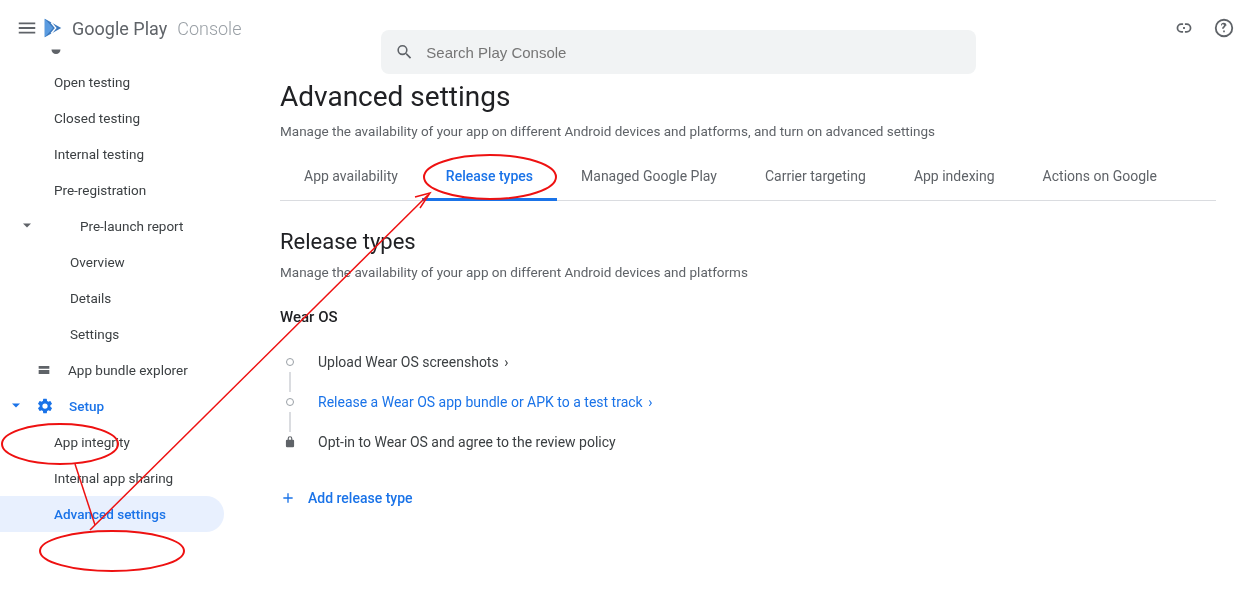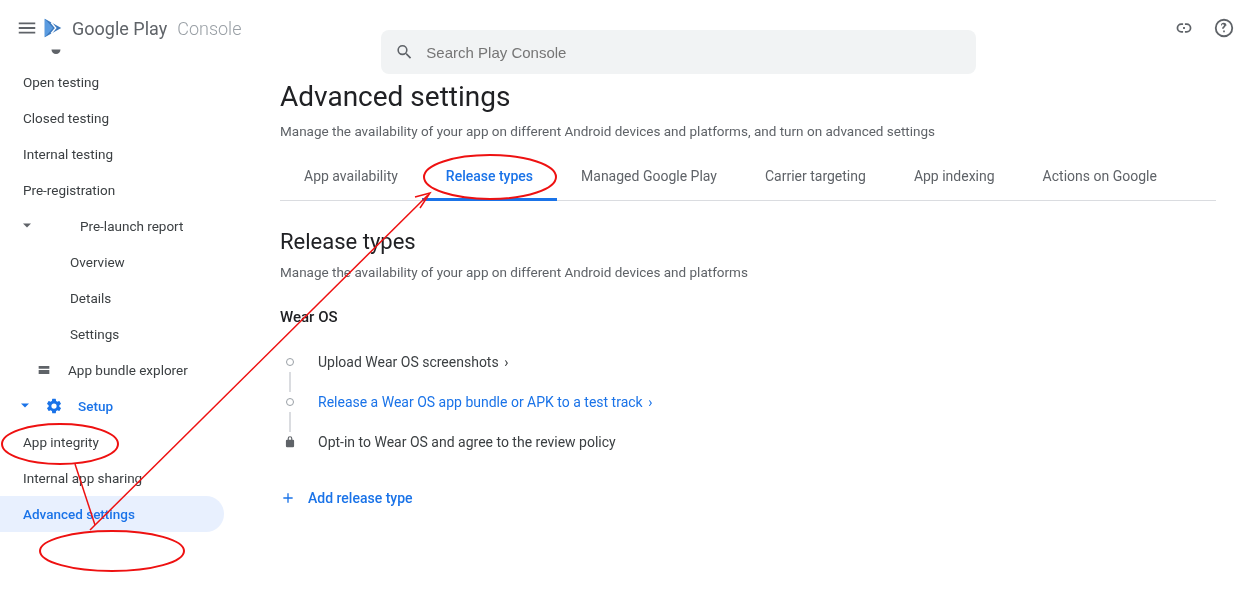--- a/index.html
+++ b/index.html
@@ -15,21 +15,21 @@
   .logo-text2 { font-size:18px; color:#9aa0a6; font-weight:300; margin-left:2px;}
   .search { flex:0 0 595px; margin-left: 140px; height:44px; background:#f1f3f4; border-radius:8px; display:flex; align-items:center; padding:0 14px; gap:12px;margin-top:48px;}
   .search input { border:none; background:transparent; font-size:15px; outline:none; width:100%; color:#3c4043;}
   .header-spacer { flex:1; }
   .header-icons { display:flex; align-items:center; gap:16px; margin-right:4px;}
   .header-icon { width:24px; height:24px; display:flex; align-items:center; justify-content:center;}
 
   
   .layout { display:flex; height: calc(100% - 56px); }
   .sidebar { width:240px; flex:0 0 240px; padding-top:4px; position:relative; border-right: none;}
-  .nav-item { display:flex; align-items:center; height:36px; font-size:13.5px; color:#3c4043; padding-left:23px; border-radius:0 18px 18px 0; cursor:pointer;}
+  .nav-item { display:flex; align-items:center; height:36px; font-size:13.5px; color:#3c4043; padding-left:54px; border-radius:0 18px 18px 0; cursor:pointer;}
   .nav-item.level3 { padding-left:70px; }
   .nav-item.with-icon { padding-left:22px; gap:14px;}
   .nav-item.with-icon .caret { width:10px; display:flex; justify-content:center;}
   .nav-item.with-icon .icon { width:20px; display:flex; justify-content:center; color:#5f6368;}
   .nav-item.selected { background:#e8f0fe; color:#1a73e8; font-weight:500;}
   .nav-item.selected-text { color:#1a73e8; font-weight:500;}
   .nav-item.truncated { position:relative;}
   svg { display:block;}
 
   
@@ -147,21 +147,21 @@
     <div class="nav-item with-icon" style="padding-left:12px">
       <span class="caret" style="width:8px"></span>
       <span class="icon">
           <svg width="16" height="16" viewBox="0 0 24 24" fill="#5f6368">
             <path d="M4 6h16v4H4zM4 12h16v6H4z"></path>
           </svg>
         </span>
       <span>App bundle explorer</span>
     </div>
 
-    <div class="nav-item with-icon selected-text" style="padding-left:20px">
+    <div class="nav-item with-icon selected-text" style="padding-left:11px">
       <span class="caret">
           <svg width="8" height="8" viewBox="0 0 10 10">
             <path d="M0 2l5 5 5-5z" fill="#1a73e8"></path>
           </svg>
         </span>
       <span class="icon">
           <svg width="18" height="18" viewBox="0 0 24 24" fill="#1a73e8">
             <path d="M19.14 12.94a7.49 7.49 0 000-1.88l2.03-1.58a.5.5 0 00.12-.64l-1.92-3.32a.5.5 0 00-.6-.22l-2.39.96a7.03 7.03 0 00-1.62-.94l-.36-2.54a.5.5 0 00-.5-.42h-3.84a.5.5 0 00-.5.42l-.36 2.54c-.58.24-1.12.56-1.62.94l-2.39-.96a.5.5 0 00-.6.22L2.71 8.84a.5.5 0 00.12.64l2.03 1.58a7.49 7.49 0 000 1.88l-2.03 1.58a.5.5 0 00-.12.64l1.92 3.32a.5.5 0 00.6.22l2.39-.96c.5.38 1.04.7 1.62.94l.36 2.54a.5.5 0 00.5.42h3.84a.5.5 0 00.5-.42l.36-2.54c.58-.24 1.12-.56 1.62-.94l2.39.96a.5.5 0 00.6-.22l1.92-3.32a.5.5 0 00-.12-.64l-2.03-1.58zM12 15.5A3.5 3.5 0 1112 8.5a3.5 3.5 0 010 7z"></path>
           </svg>
         </span>

